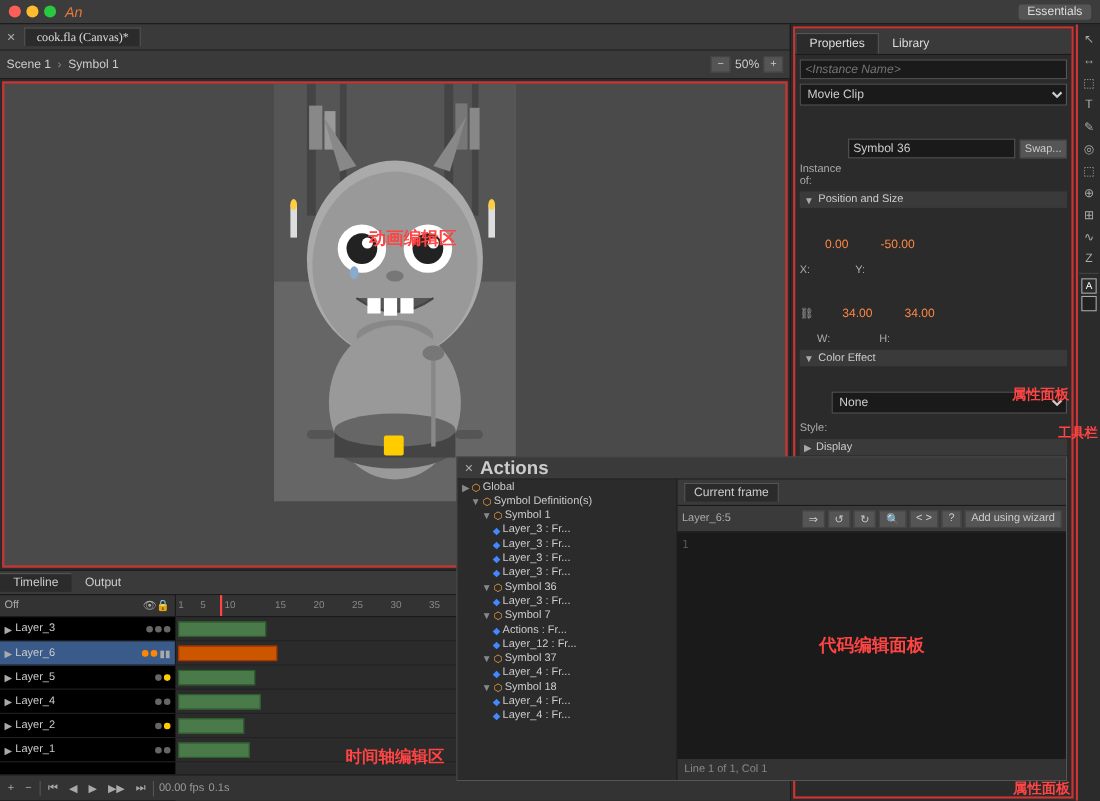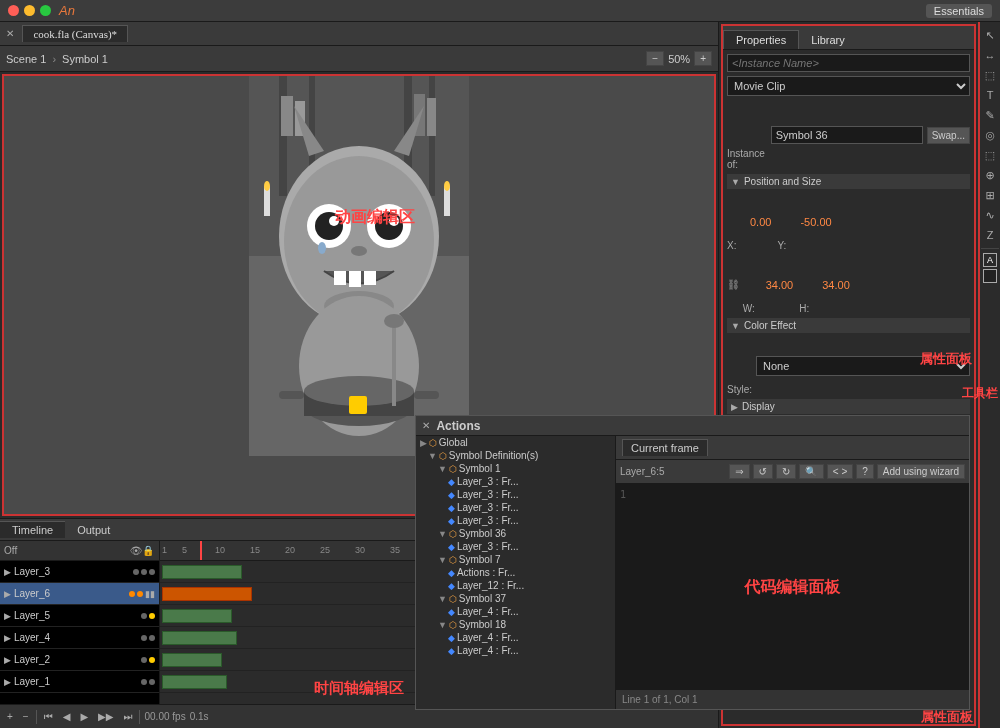--- a/index.html
+++ b/index.html
@@ -431,21 +431,21 @@
     #actions-titlebar {
       height: 20px;
       background: #3a3a3a;
       display: flex;
       align-items: center;
       padding: 0 6px;
       border-bottom: 1px solid #1a1a1a;
       gap: 6px;
     }
     .actions-close { color: #aaa; font-size: 10px; }
-    .actions-title { font-size: 12px; color: #ccc; font-weight: bold; }
+    .actions-title { font-size: 17px; color: #ccc; font-weight: bold; }
     #actions-content {
       flex: 1;
       display: flex;
     }
     #actions-tree {
       width: 200px;
       background: #2b2b2b;
       border-right: 1px solid #1a1a1a;
       overflow-y: auto;
       font-size: 10px;
@@ -748,21 +748,21 @@
               <div class="dot"></div>
               <div class="dot"></div>
             </div>
           </div>
         </div>
 
         <div id="timeline-ruler">
           <div class="ruler-bar">
             <span class="ruler-number" style="left:2px">1</span>
             <span class="ruler-number" style="left:22px">5</span>
-            <span class="ruler-number" style="left:55px">10</span>
+            <span class="ruler-number" style="left:44px">10</span>
             <span class="ruler-number" style="left:90px">15</span>
             <span class="ruler-number" style="left:125px">20</span>
             <span class="ruler-number" style="left:160px">25</span>
             <span class="ruler-number" style="left:195px">30</span>
             <span class="ruler-number" style="left:230px">35</span>
             <div class="playhead"></div>
           </div>
 
           <div class="layer-frames">
             <div class="frame-block" style="left:2px;width:80px;"></div>

